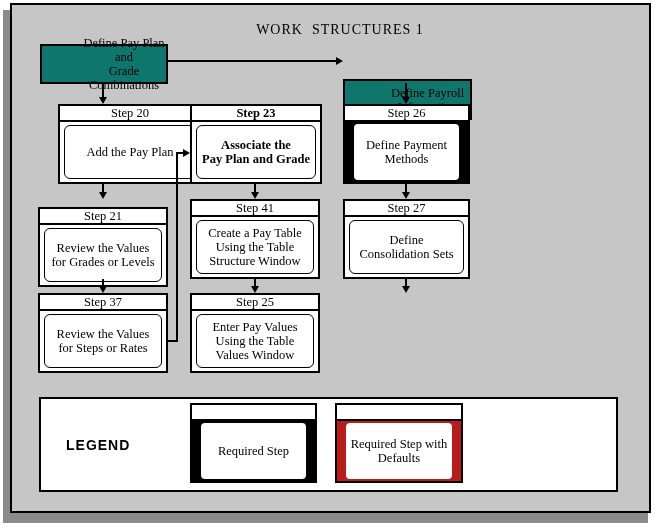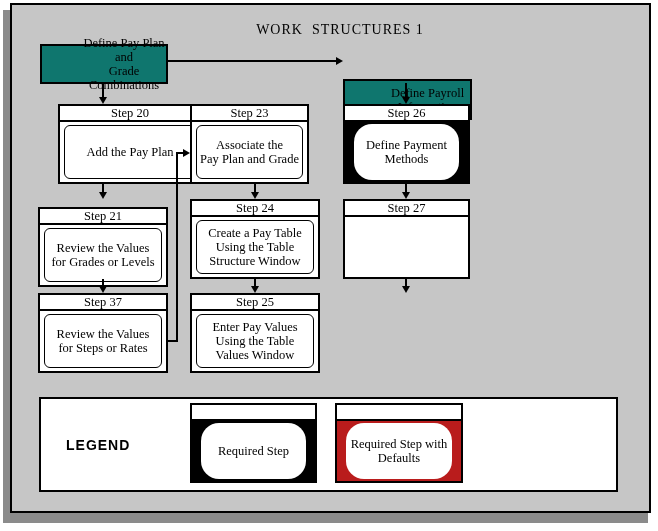--- a/index.html
+++ b/index.html
@@ -14,21 +14,21 @@
             font-size:12.5px;line-height:14px;white-space:pre-line;padding-left:40px;}
   .stepbox{background:#fff;border:2px solid #000;box-sizing:border-box;height:80px;}
   .stepheader{height:14px;border-bottom:2px solid #000;text-align:center;
               font-size:12.5px;line-height:14px;background:#fff;}
   .stepbody{position:relative;height:60px;background:#fff;}
   .stepbody.required{background:#000;}
   .stepbody.defaults{background:#b91c1c;}
   .inner{position:absolute;display:flex;align-items:center;justify-content:center;
          text-align:center;font-size:12.5px;line-height:14px;white-space:pre-line;background:#fff;}
   .optional > .inner{left:4px;right:4px;top:3px;bottom:3px;border:1px solid #000;border-radius:6px;}
-  .required > .inner,.defaults > .inner{left:9px;right:9px;top:2px;bottom:2px;border-radius:18px;}
+  .required > .inner,.defaults > .inner{left:9px;right:9px;top:2px;bottom:2px;border-radius:4px;}
   .line{background:#000;}
   .arr-down{width:0;height:0;border-left:4px solid transparent;border-right:4px solid transparent;
             border-top:7px solid #000;}
   .arr-right{width:0;height:0;border-top:4px solid transparent;border-bottom:4px solid transparent;
              border-left:7px solid #000;}
   .legendbox{background:#fff;border:2px solid #000;box-sizing:border-box;}
   .legendtitle{font-family:"Liberation Sans","DejaVu Sans",sans-serif;font-weight:700;
                font-size:14px;line-height:14px;letter-spacing:1px;}
 </style>
 </head>
@@ -69,29 +69,29 @@
     </div>
   </div>
   <div class="abs stepbox" style="left:38px;top:293px;width:130px;">
     <div class="stepheader">Step 37</div>
     <div class="stepbody optional">
       <div class="inner">Review the Values
 for Steps or Rates</div>
     </div>
   </div>
 
-  <div class="abs stepbox" style="left:190px;top:104px;width:119px;">
+  <div class="abs stepbox" style="left:190px;top:104px;width:132px;font-weight:bold;">
     <div class="stepheader">Step 23</div>
     <div class="stepbody optional">
       <div class="inner">Associate the
 Pay Plan and Grade</div>
     </div>
   </div>
   <div class="abs stepbox" style="left:190px;top:199px;width:130px;">
-    <div class="stepheader">Step 24</div>
+    <div class="stepheader">Step 41</div>
     <div class="stepbody optional">
       <div class="inner">Create a Pay Table
 Using the Table
 Structure Window</div>
     </div>
   </div>
   <div class="abs stepbox" style="left:190px;top:293px;width:130px;">
     <div class="stepheader">Step 25</div>
     <div class="stepbody optional">
       <div class="inner">Enter Pay Values
@@ -102,20 +102,24 @@
 
   <div class="abs stepbox" style="left:343px;top:104px;width:127px;">
     <div class="stepheader">Step 26</div>
     <div class="stepbody required">
       <div class="inner">Define Payment
 Methods</div>
     </div>
   </div>
   <div class="abs stepbox" style="left:343px;top:199px;width:127px;">
     <div class="stepheader">Step 27</div>
+    <div class="stepbody optional">
+      <div class="inner">Define
+Consolidation Sets</div>
+    </div>
   </div>
 
   <div class="abs line" style="left:102px;top:184px;width:2px;height:8px;"></div>
   <div class="abs arr-down" style="left:99px;top:192px;"></div>
   <div class="abs line" style="left:102px;top:279px;width:2px;height:7px;"></div>
   <div class="abs arr-down" style="left:99px;top:286px;"></div>
 
   <div class="abs line" style="left:254px;top:184px;width:2px;height:8px;"></div>
   <div class="abs arr-down" style="left:251px;top:192px;"></div>
   <div class="abs line" style="left:254px;top:279px;width:2px;height:7px;"></div>

